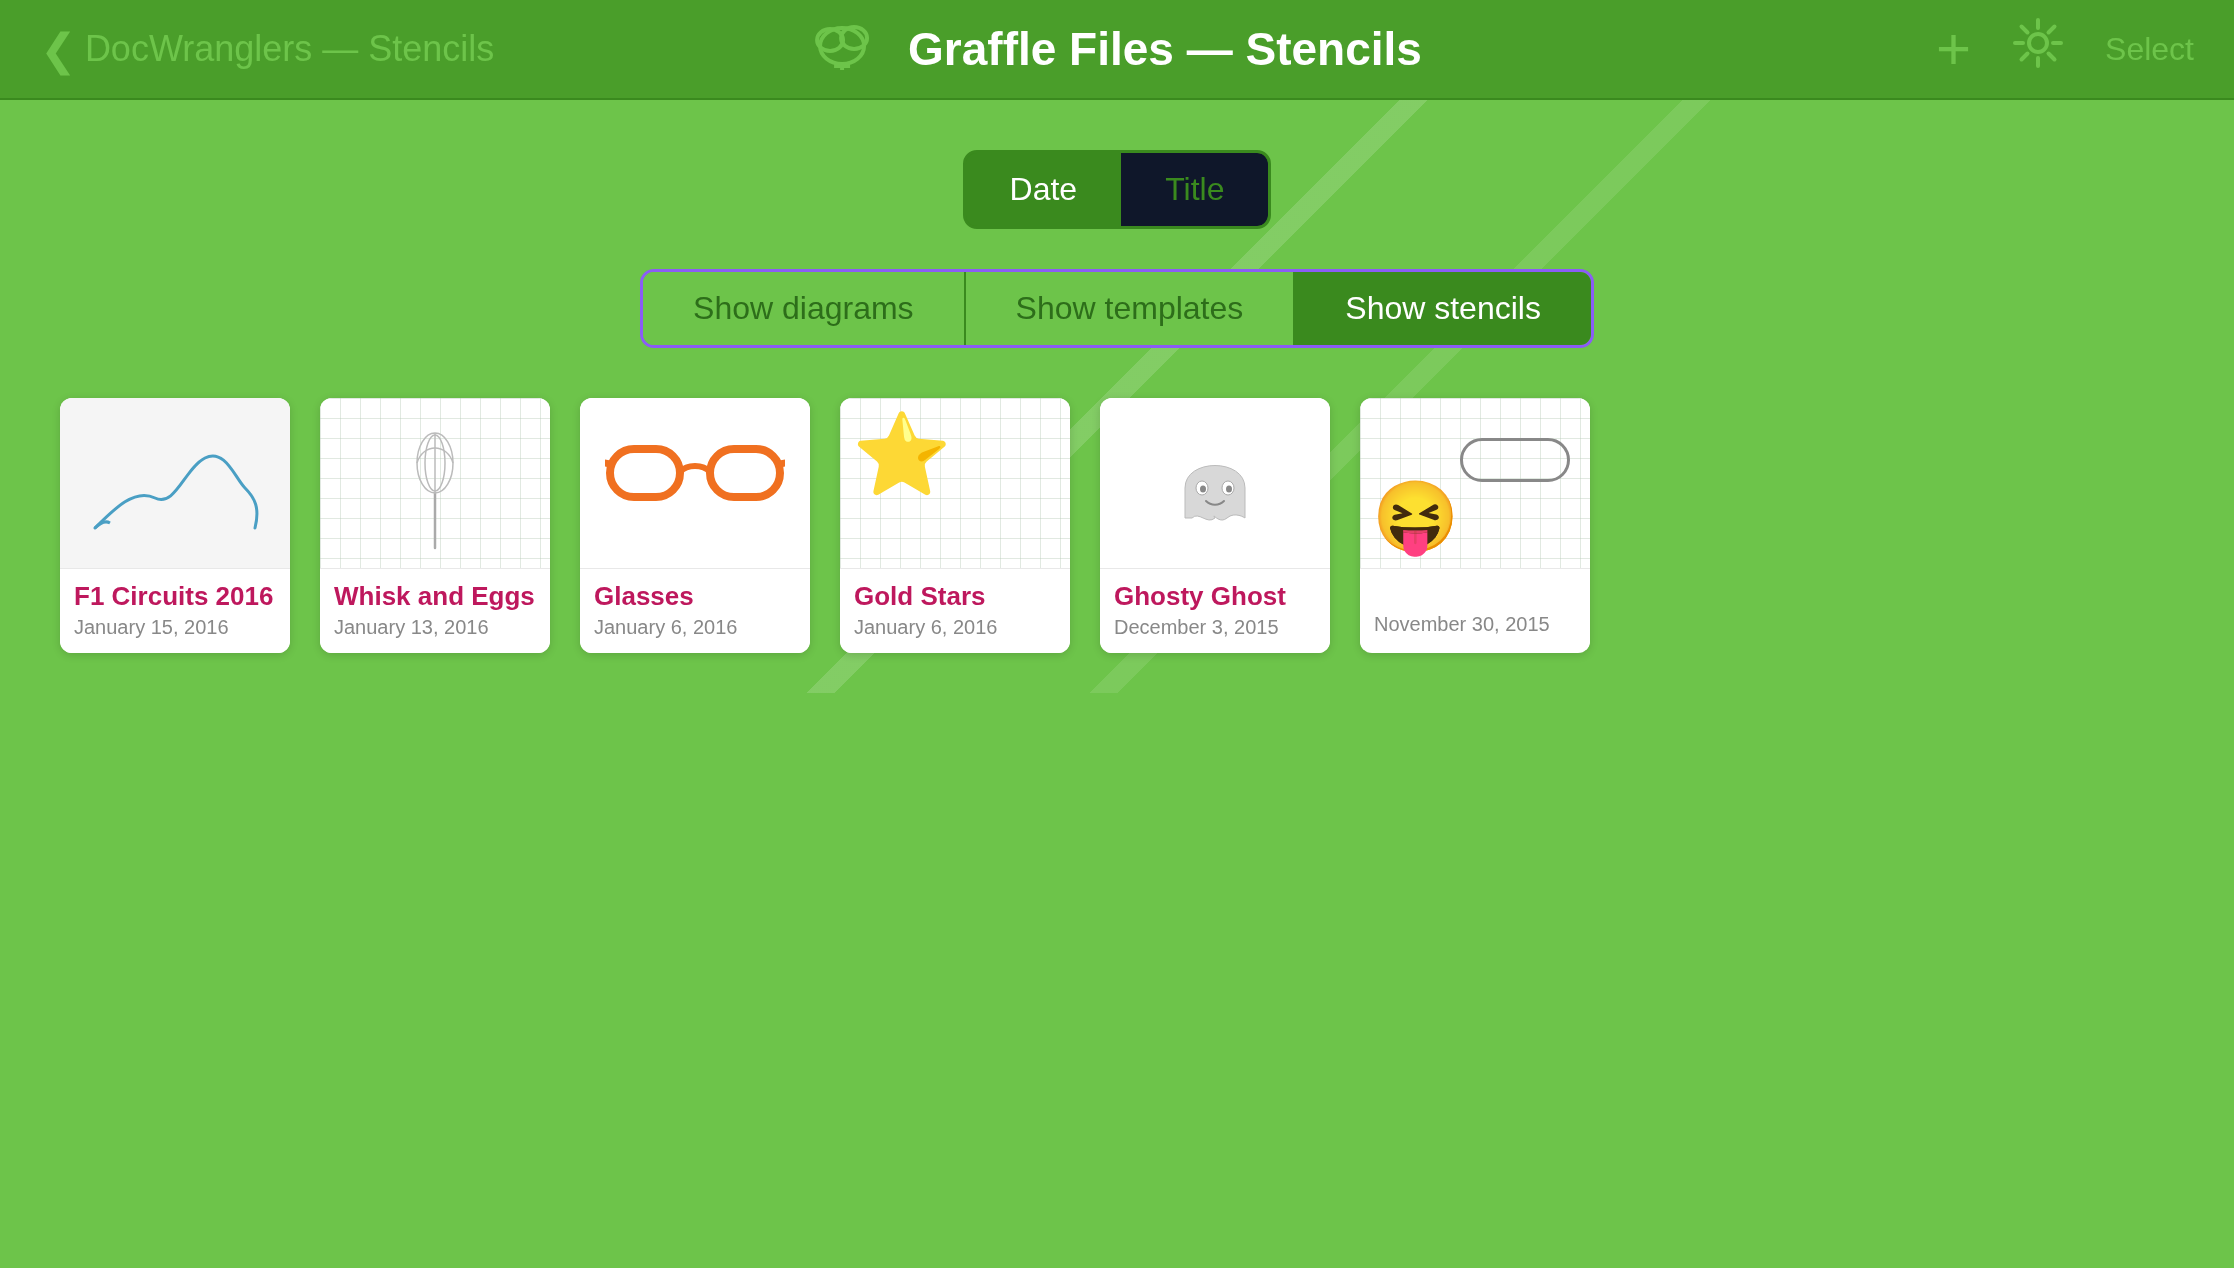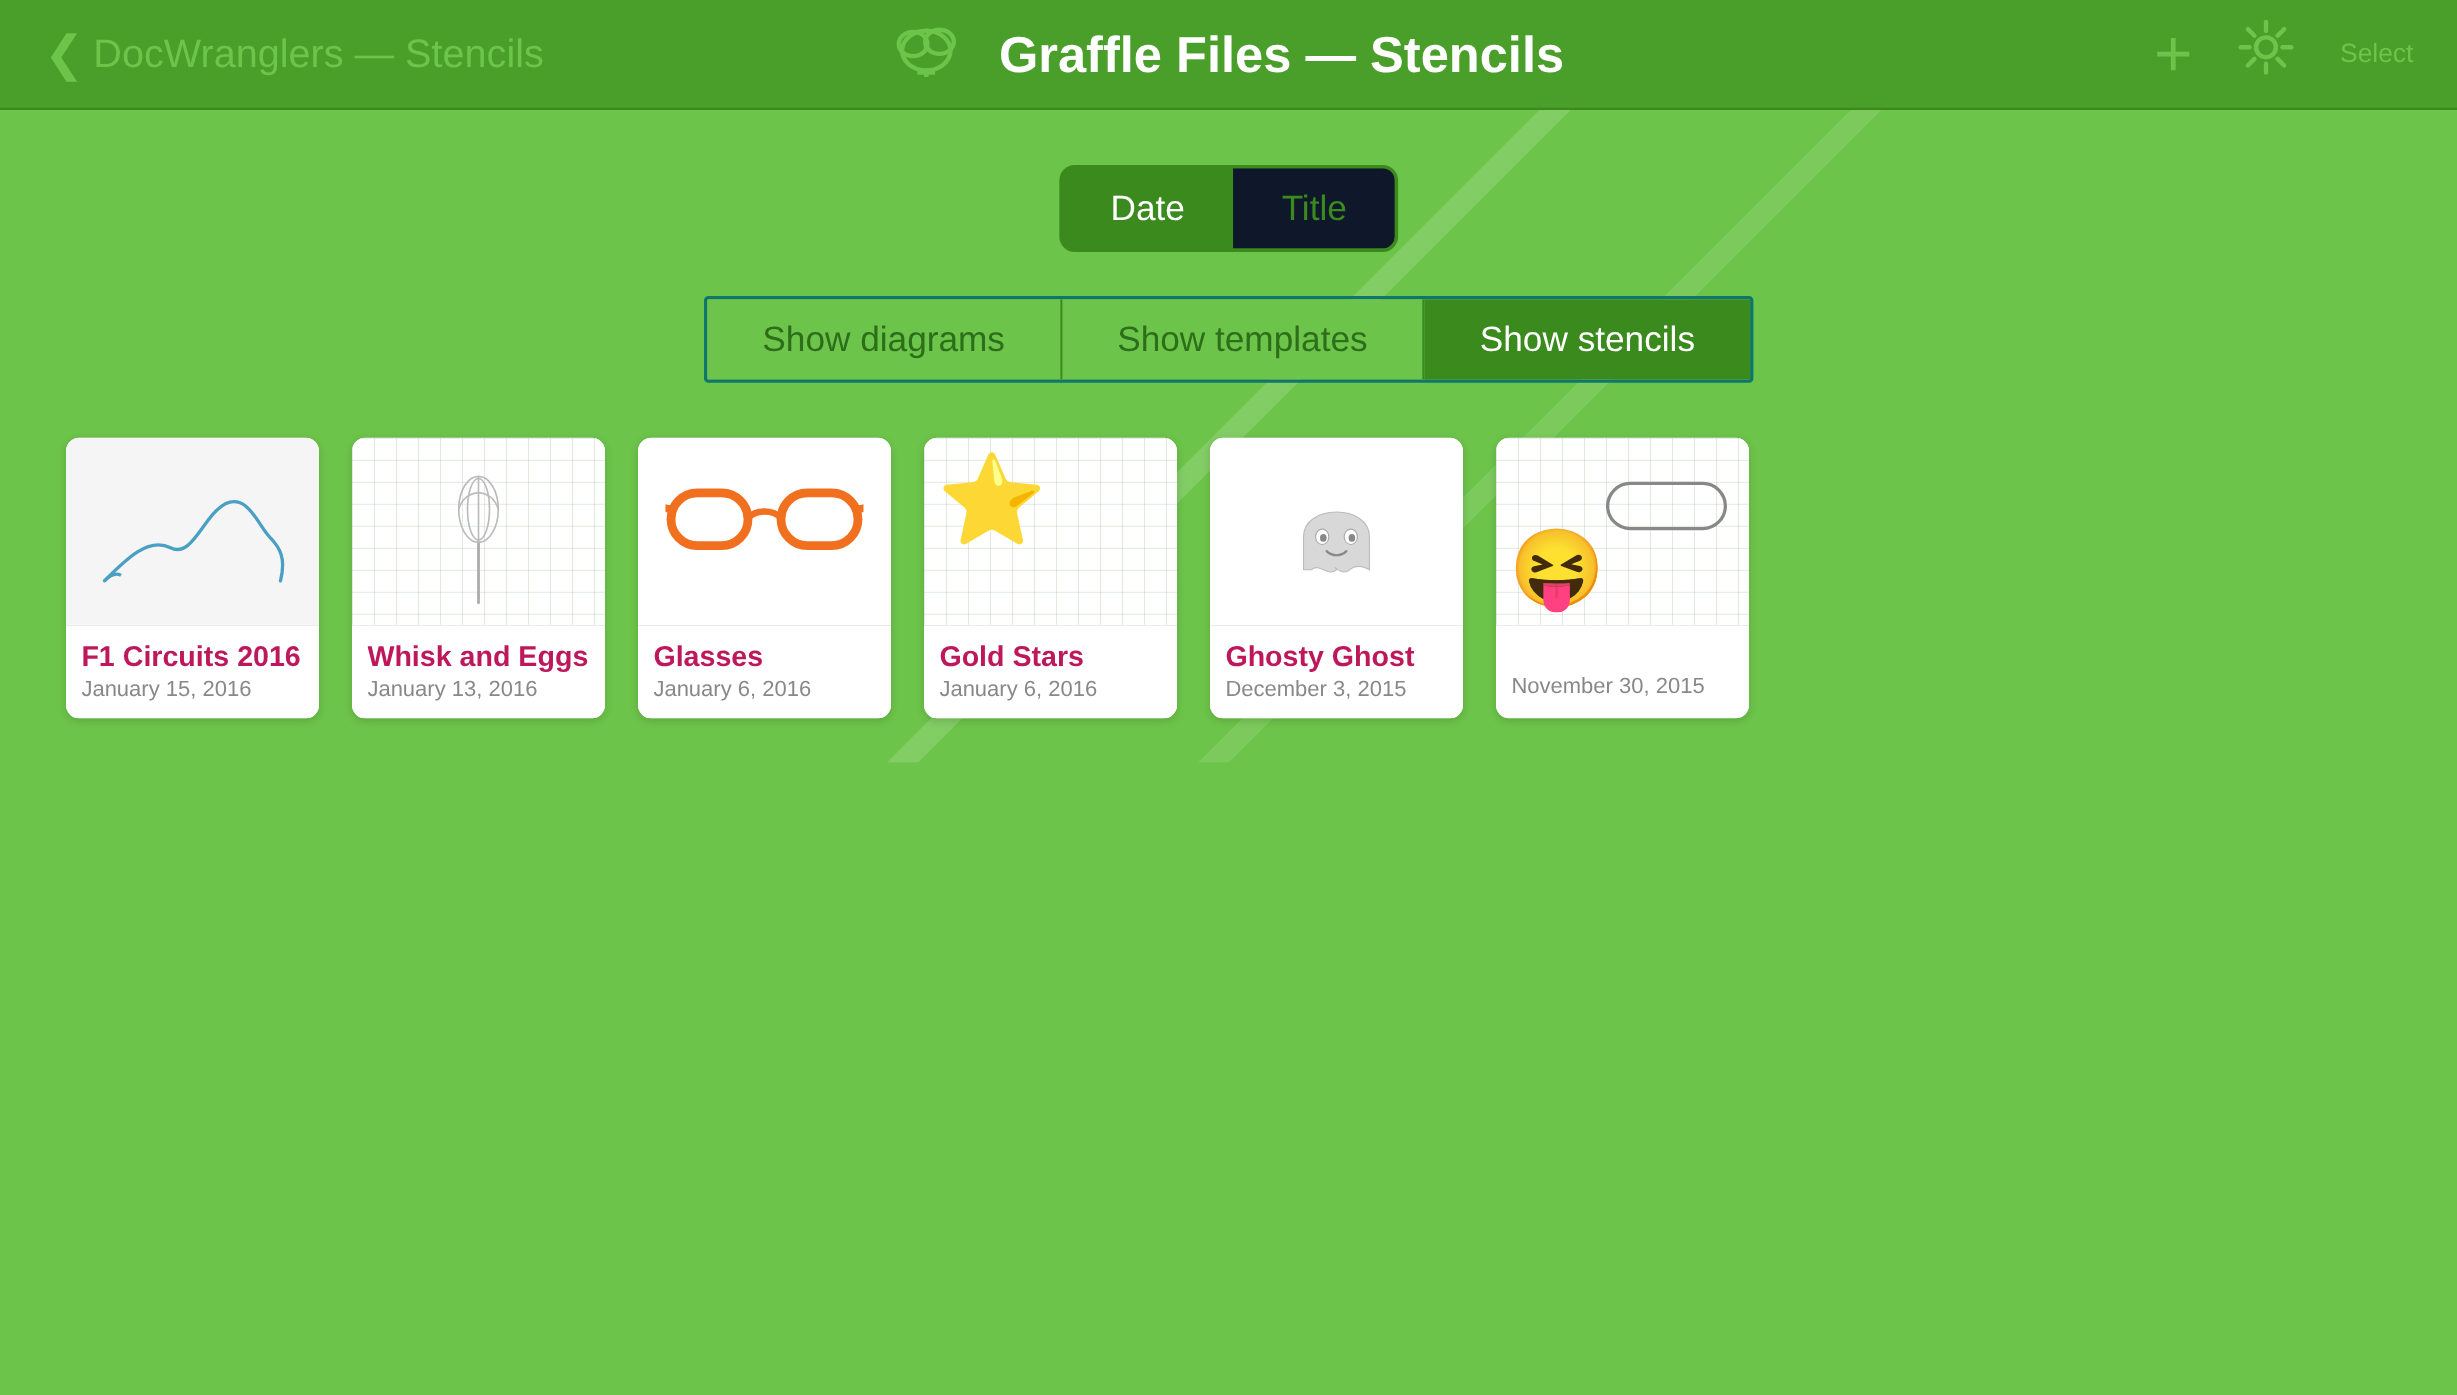--- a/index.html
+++ b/index.html
@@ -66,21 +66,21 @@
       cursor: pointer;
       line-height: 1;
     }
     .header-gear {
       color: #6dc44a;
       font-size: 50px;
       cursor: pointer;
     }
     .header-select {
       color: #6dc44a;
-      font-size: 24px;
+      font-size: 32px;
       font-weight: 500;
       cursor: pointer;
     }
 
     
     .main {
       padding: 50px 60px 40px;
       position: relative;
     }
 
@@ -133,22 +133,22 @@
     .sort-btn:first-child {
       border-radius: 11px 0 0 11px;
     }
     .sort-btn:last-child {
       border-radius: 0 11px 11px 0;
     }
 
     
     .filter-group {
       display: flex;
-      border: 3px solid #0f766e;
-      border-radius: 4px;
+      border: 3px solid #8b5cf6;
+      border-radius: 14px;
       overflow: hidden;
     }
     .filter-btn {
       padding: 18px 50px;
       font-size: 32px;
       font-weight: 400;
       cursor: pointer;
       border: none;
       outline: none;
       border-right: 2px solid #3a8a1e;

